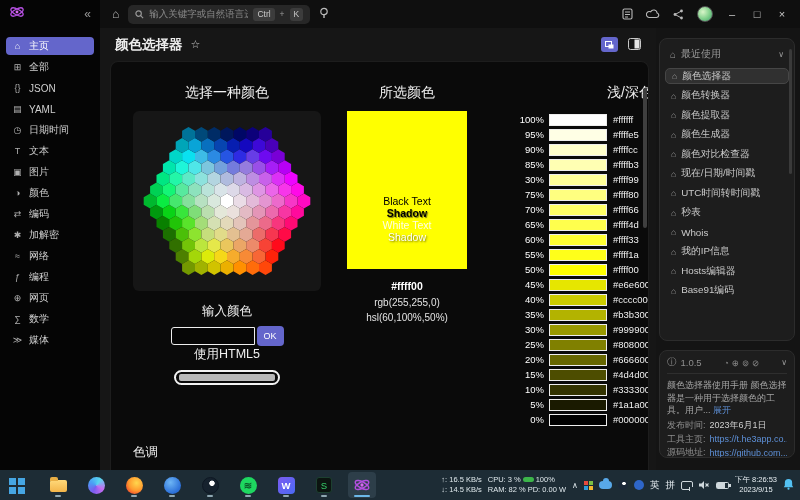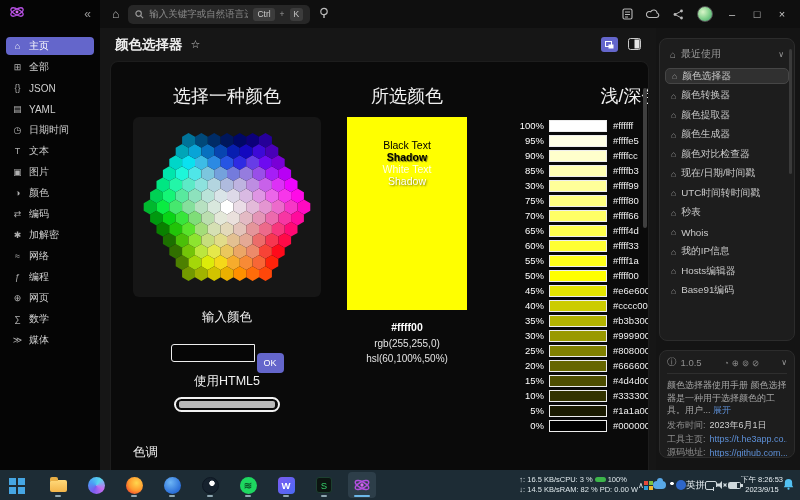--- a/index.html
+++ b/index.html
@@ -31,36 +31,36 @@
 
   
   .main{position:absolute;left:100px;top:28px;right:144px;bottom:30px;background:#161616;}
   .page-header{height:33px;display:flex;align-items:center;gap:8px;padding:0 15px;}
   .ph-title{font-size:13.5px;font-weight:bold;color:#ececec;}
   .ph-star{font-size:11px;color:#c0c0c0;}
   .ph-right{margin-left:auto;display:flex;align-items:center;gap:10px;}
   .mini-chip{width:17px;height:15px;background:var(--accent,#6466cb);border-radius:3px;display:flex;align-items:center;justify-content:center;}
 
   .panel{position:absolute;left:10px;right:7px;top:33px;bottom:0;background:#0a0a0a;border:1px solid #1d1d1d;border-bottom:none;border-radius:8px 8px 0 0;overflow:hidden;}
-  .heading{font-size:18px;color:#f0f0f0;}
+  .heading{font-size:14px;color:#f0f0f0;}
 
   .col-picker{position:absolute;left:22px;top:0;width:188px;text-align:center;}
   .col-picker .heading{margin-top:22px;}
   .hexbox{margin-top:9px;height:180px;background:#161616;border-radius:6px;display:flex;align-items:center;justify-content:center;}
   .input-heading{margin-top:12px;font-size:12.5px;color:#f0f0f0;}
   .input-row{margin-top:6px;display:flex;justify-content:center;align-items:center;}
   .color-input{width:84px;height:18px;background:#060606;border:1px solid #ededed;border-radius:3px 0 0 3px;color:#eee;font-size:10px;padding:0 4px;outline:none;}
-  .ok-btn{width:27px;height:20px;margin-left:2px;border:none;border-radius:4px;background:var(--accent,#6466cb);color:#fff;font-size:9px;margin-top:21px;}
+  .ok-btn{width:27px;height:20px;margin-left:2px;border:none;border-radius:4px;background:var(--accent,#6466cb);color:#fff;font-size:9px;}
   .html5-heading{font-size:12.5px;color:#f0f0f0;}
   .colorbar{margin:7px auto 0;width:106px;height:15px;border:2px solid #f2f2f2;border-radius:8px;display:flex;align-items:center;padding:0 3px;background:#0a0a0a;}
   .colorbar-fill{height:7px;width:100%;background:#b9b9b9;border-radius:2px;}
 
   .col-selected{position:absolute;left:228px;top:0;width:136px;text-align:center;}
   .col-selected .heading{margin-top:22px;}
-  .selected-swatch{margin:9px auto 0;width:120px;height:193px;display:flex;flex-direction:column;justify-content:flex-start;padding:22px 0 26px;}
+  .selected-swatch{margin:9px auto 0;width:120px;height:158px;display:flex;flex-direction:column;justify-content:flex-end;padding:22px 0 26px;}
   .sw-text{font-size:10.5px;}
   .t-black{color:#000;}
   .t-white{color:#fffde6;}
   .t-shadow-dark{color:#000;font-weight:bold;text-shadow:1px 1px 1px rgba(90,90,20,.8);}
   .t-shadow{color:#fff;text-shadow:1px 1px 2px rgba(0,0,0,.55);}
   .color-codes{margin-top:10px;line-height:1.5;}
   .code-hex{font-size:10.5px;font-weight:bold;color:#fff;}
   .code-line{font-size:10px;color:#e2e2e2;}
 
   .col-shades{position:absolute;left:398px;top:0;width:242px;}
@@ -109,21 +109,21 @@
   .icon-explorer::before{content:'';position:absolute;top:-3px;left:0;width:8px;height:4px;background:#e8ae45;border-radius:2px 2px 0 0;}
   .icon-copilot{width:17px;height:17px;border-radius:50%;background:conic-gradient(from 210deg,#7a5cf0,#4aa0f5,#58d7f0,#c66df0,#7a5cf0);}
   .icon-firefox{width:17px;height:17px;border-radius:50%;background:radial-gradient(circle at 62% 35%,#ffd74d,#ff9a2e 50%,#f0542e 78%,#b5305a);}
   .icon-blue-app{width:17px;height:17px;border-radius:50%;background:radial-gradient(circle at 38% 32%,#6db5f5,#2b6fd8 70%);}
   .icon-steam{width:17px;height:17px;border-radius:50%;background:radial-gradient(circle at 60% 35%,#fff 0 2.4px,#16222e 3px);border:1px solid #0d1722;}
   .icon-spotify{width:17px;height:17px;border-radius:50%;background:#1ed760;color:#0c5a2b;font-size:10px;font-weight:bold;display:flex;align-items:center;justify-content:center;}
   .icon-wave-app{width:17px;height:17px;border-radius:4px;background:linear-gradient(135deg,#7b5cf0,#4a6af5);color:#fff;font-size:9.5px;font-weight:bold;display:flex;align-items:center;justify-content:center;}
   .icon-screen-app{width:16px;height:16px;border-radius:3px;background:#0c1410;border:1px solid #1d4030;color:#35d06a;font-size:9.5px;display:flex;align-items:center;justify-content:center;}
   .icon-he3{width:18px;height:18px;display:flex;align-items:center;justify-content:center;}
 
-  .tb-tray{margin-left:auto;display:flex;align-items:center;}
+  .tb-tray{margin-left:auto;display:flex;align-items:center;gap:6px;}
   .net-block,.stat-block{font-size:7.5px;line-height:1.35;color:#dfe8ec;white-space:nowrap;}
   .stat-row{display:flex;align-items:center;gap:2px;}
   .batt-pill{display:inline-block;width:11px;height:5px;background:#3cb54a;border-radius:2.5px;}
   .caret-up{font-size:8px;color:#dfe8ec;}
   .tray-winicon{width:4px;height:4px;background:#e64a3c;box-shadow:5px 0 0 #7cc043,0 5px 0 #2f9bd8,5px 5px 0 #f5b82e;margin:-5px 5px 0 0;}
   .tray-cloud{width:13px;height:8px;background:#58a8e8;border-radius:4px;position:relative;}
   .tray-cloud::before{content:'';position:absolute;top:-3px;left:4px;width:6px;height:6px;border-radius:50%;background:#58a8e8;}
   .tray-steam{width:10px;height:10px;border-radius:50%;background:radial-gradient(circle at 60% 35%,#fff 0 1.5px,#1b2838 2px);}
   .tray-blue{width:10px;height:10px;border-radius:50%;background:#2e66c9;}
   .lang-ind{font-size:9.5px;color:#e6edf1;}

